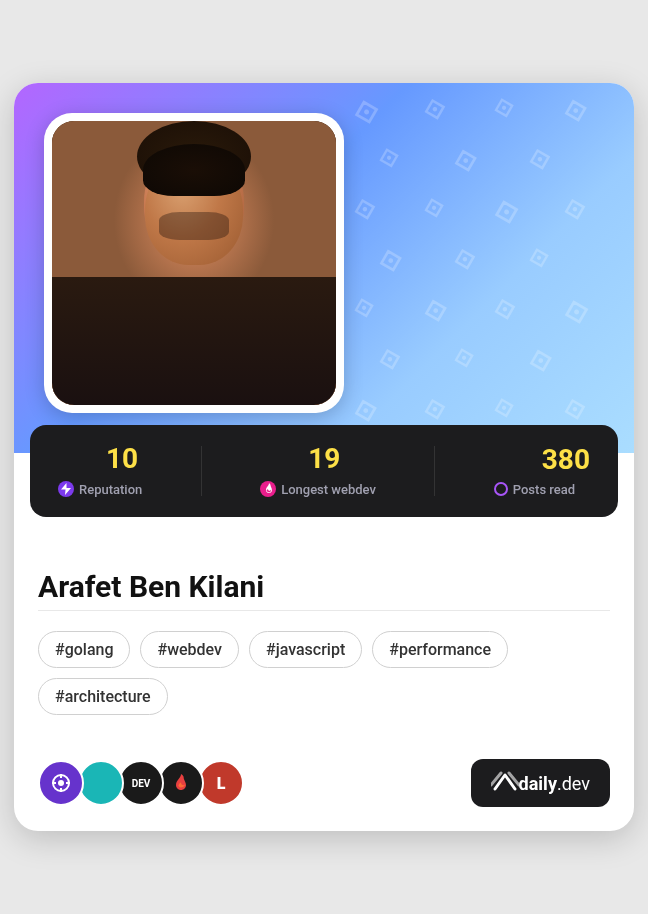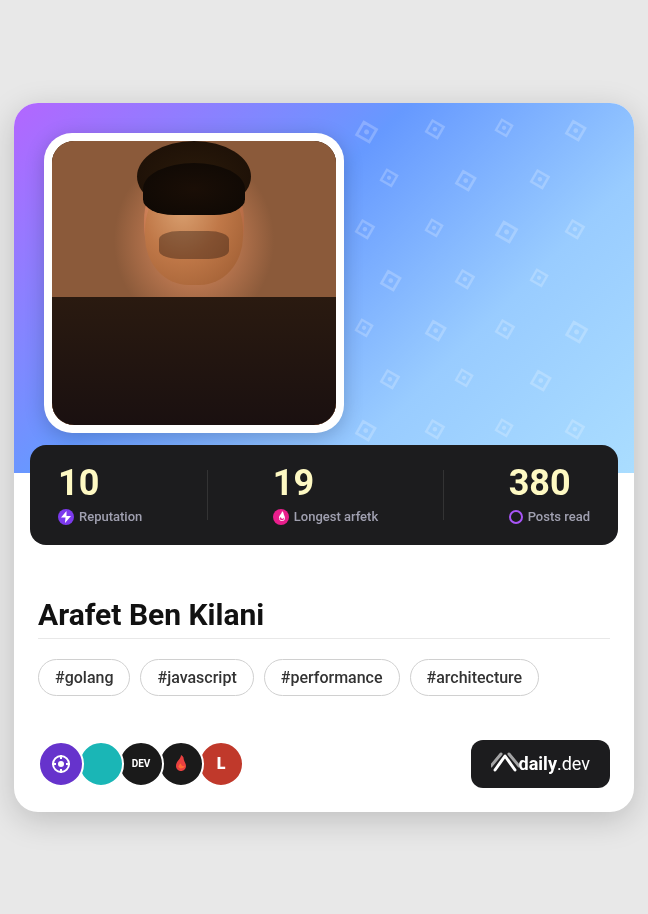--- a/index.html
+++ b/index.html
@@ -114,25 +114,26 @@
       z-index: 10;
     }
 
     .stat-item {
       display: flex;
       flex-direction: column;
       align-items: flex-start;
     }
 
     .stat-value {
-      color: #fef9c3;
-      font-size: 36px;
+      color: #fde047;
+      font-size: 28px;
       font-weight: 700;
       line-height: 1;
       margin-bottom: 8px;
+      margin-left: 48px;
     }
 
     .stat-label {
       display: flex;
       align-items: center;
       gap: 5px;
       font-size: 13px;
       color: #a0a0b0;
       font-weight: 500;
     }
@@ -372,41 +373,42 @@
     <div class="stat-divider"></div>
 
     <div class="stat-item">
       <span class="stat-value">19</span>
       <span class="stat-label">
         <span class="stat-icon streak svg-icon">
           <svg width="10" height="12" viewBox="0 0 10 12" fill="none">
             <path d="M6 0C6 3 3 4 3 7c0 1.7 1.3 3 3 3s3-1.3 3-3c0-2-1.5-3-1.5-5C7.5 1.5 6.5 0.5 6 0zM3.5 8.5c0-1 0.5-2 1.5-2.5 0 1 0.5 1.8 1.5 1.8 0.8 0 1.5-0.7 1.5-1.5C8.5 7.3 8 8.5 7 9c-0.3 0.1-0.6 0.2-1 0.2-1.4 0-2.5-1.1-2.5-2.5 0 0.6 0 1.8 0 1.8z" fill="white"></path>
           </svg>
         </span>
-        <span>Longest arfetk</span>
+        <span>Longest webdev</span>
       </span>
     </div>
 
     <div class="stat-divider"></div>
 
     <div class="stat-item">
       <span class="stat-value">380</span>
       <span class="stat-label">
         <span class="stat-icon posts svg-icon" style="width:14px;height:14px;border-radius:50%;border:2.5px solid #a855f7;display:inline-block;"></span>
         <span>Posts read</span>
       </span>
     </div>
   </div>
 
   <div class="profile-section">
     <h1 class="profile-name">Arafet Ben Kilani</h1>
     <div class="divider"></div>
 
     <div class="tags-section">
       <span class="tag">#golang</span>
+      <span class="tag">#webdev</span>
       <span class="tag">#javascript</span>
       <span class="tag">#performance</span>
       <span class="tag">#architecture</span>
     </div>
   </div>
 
   <div class="footer-section">
     <div class="source-icons">
 
       <div class="source-icon crosshair" style="margin-right:-6px;z-index:5;">

